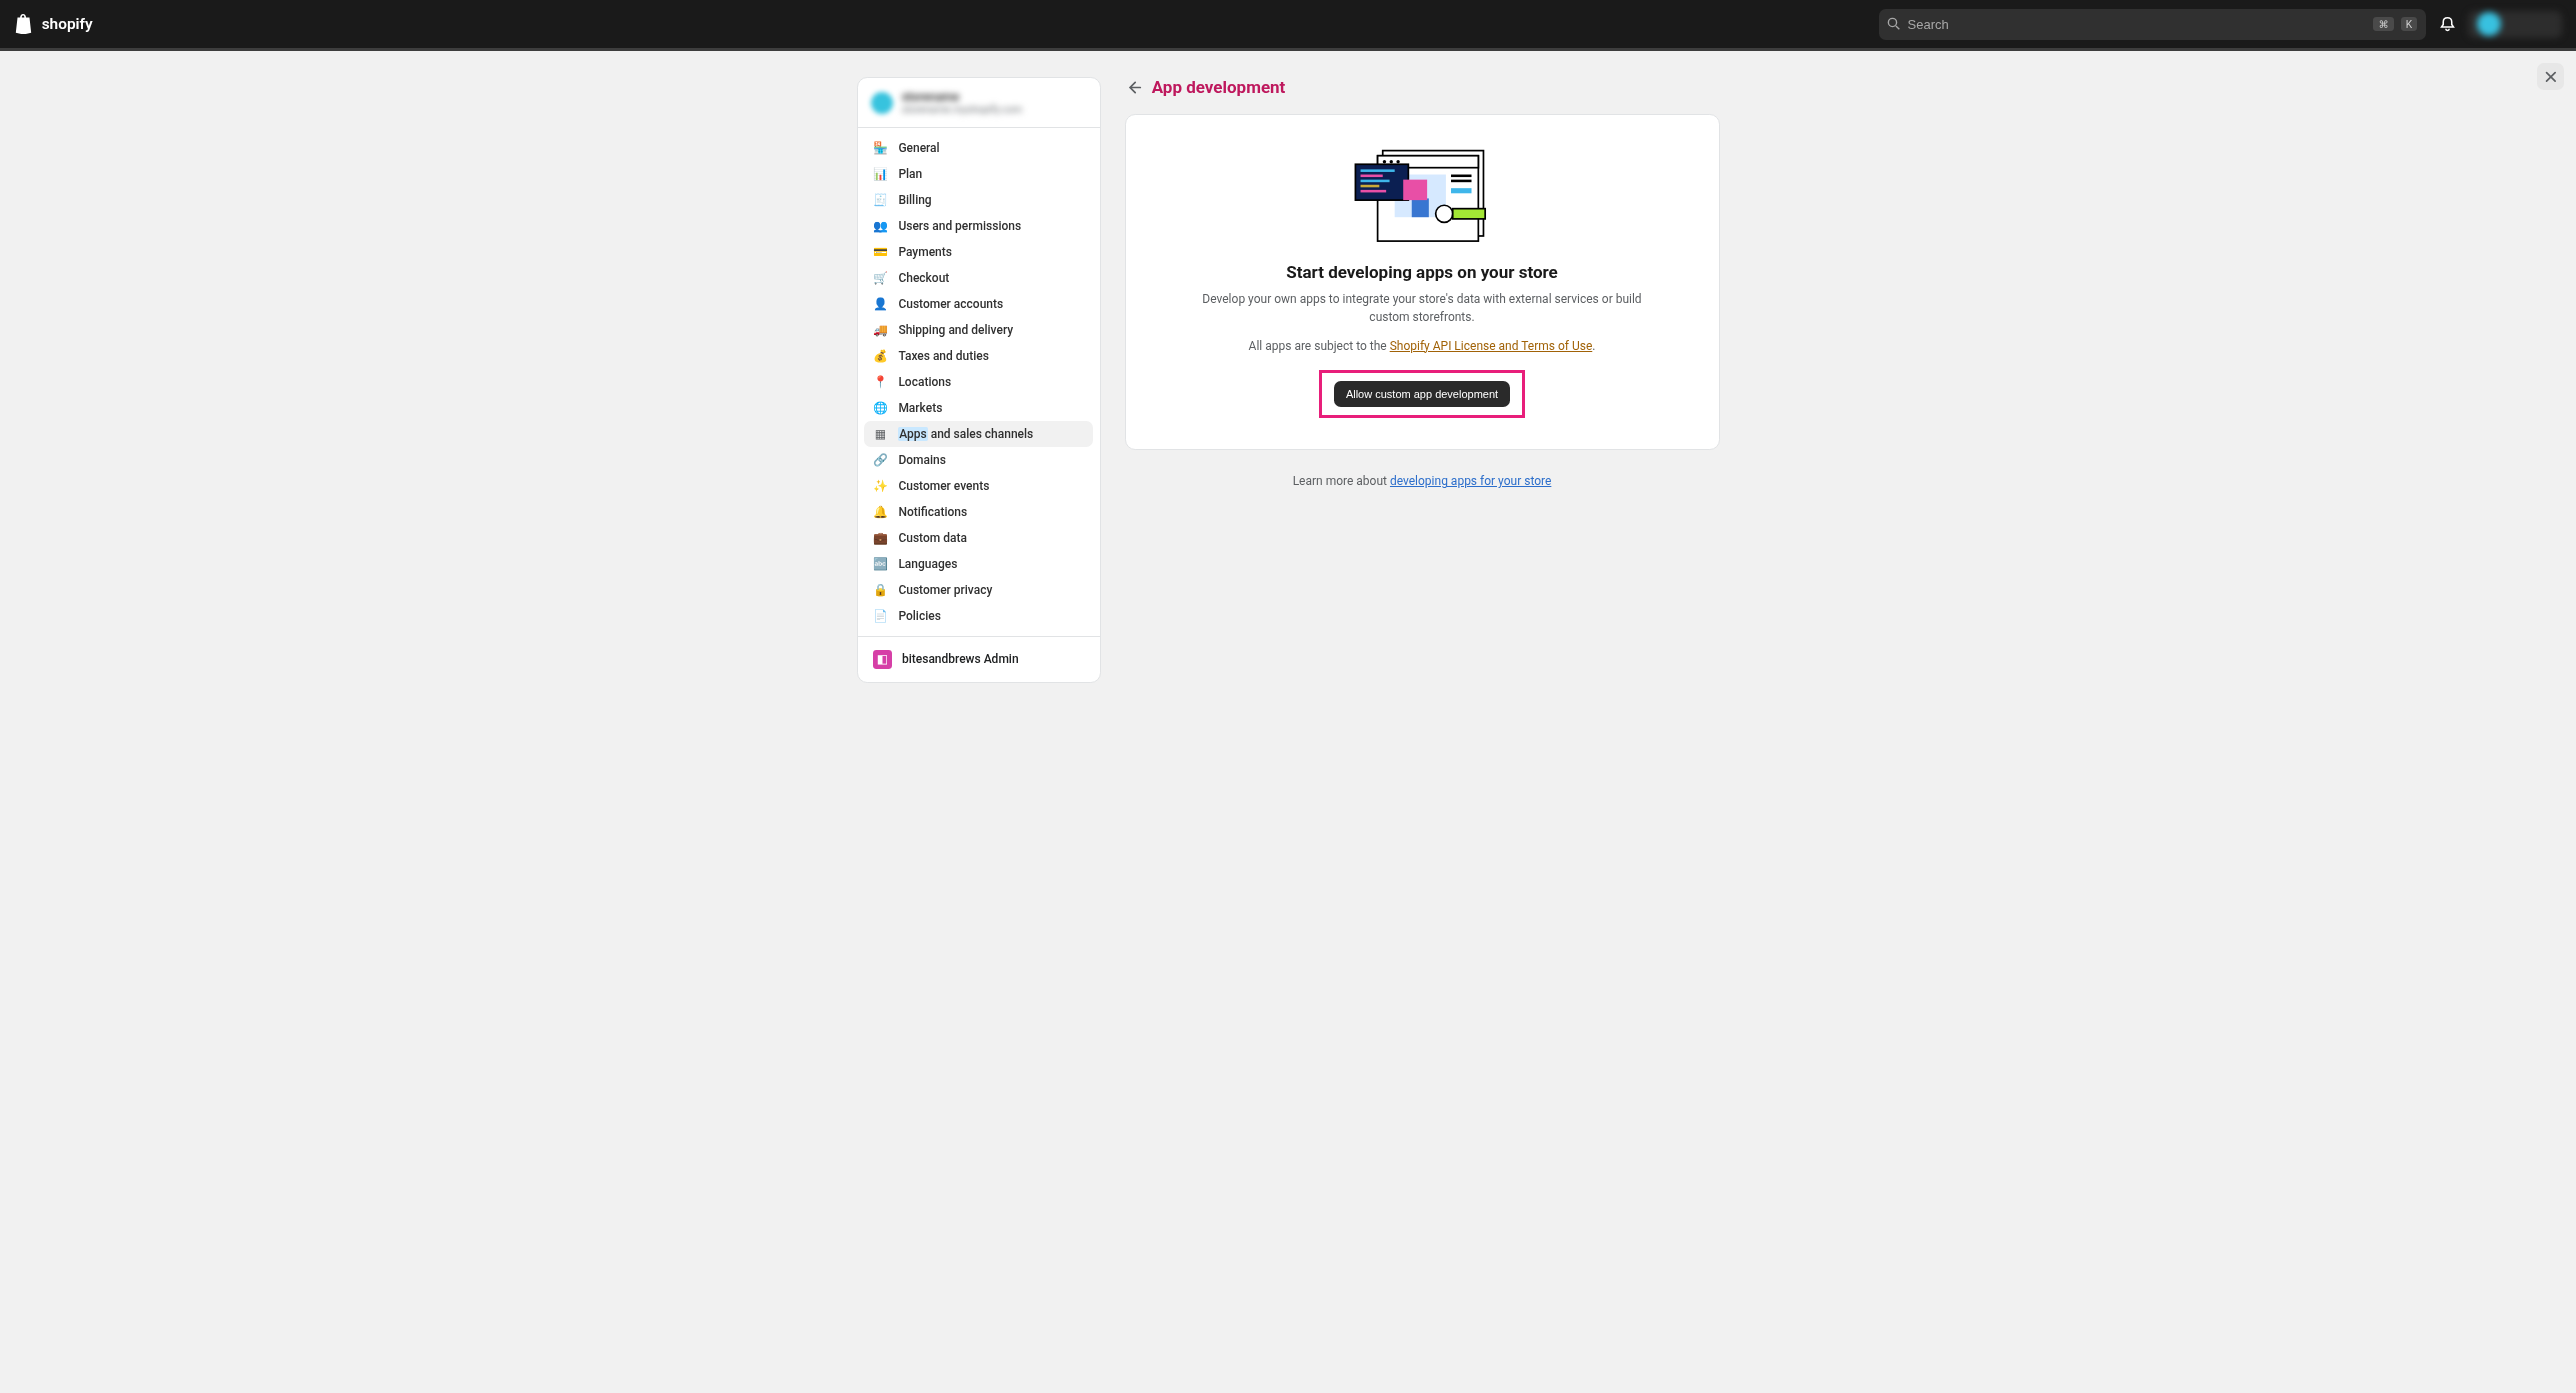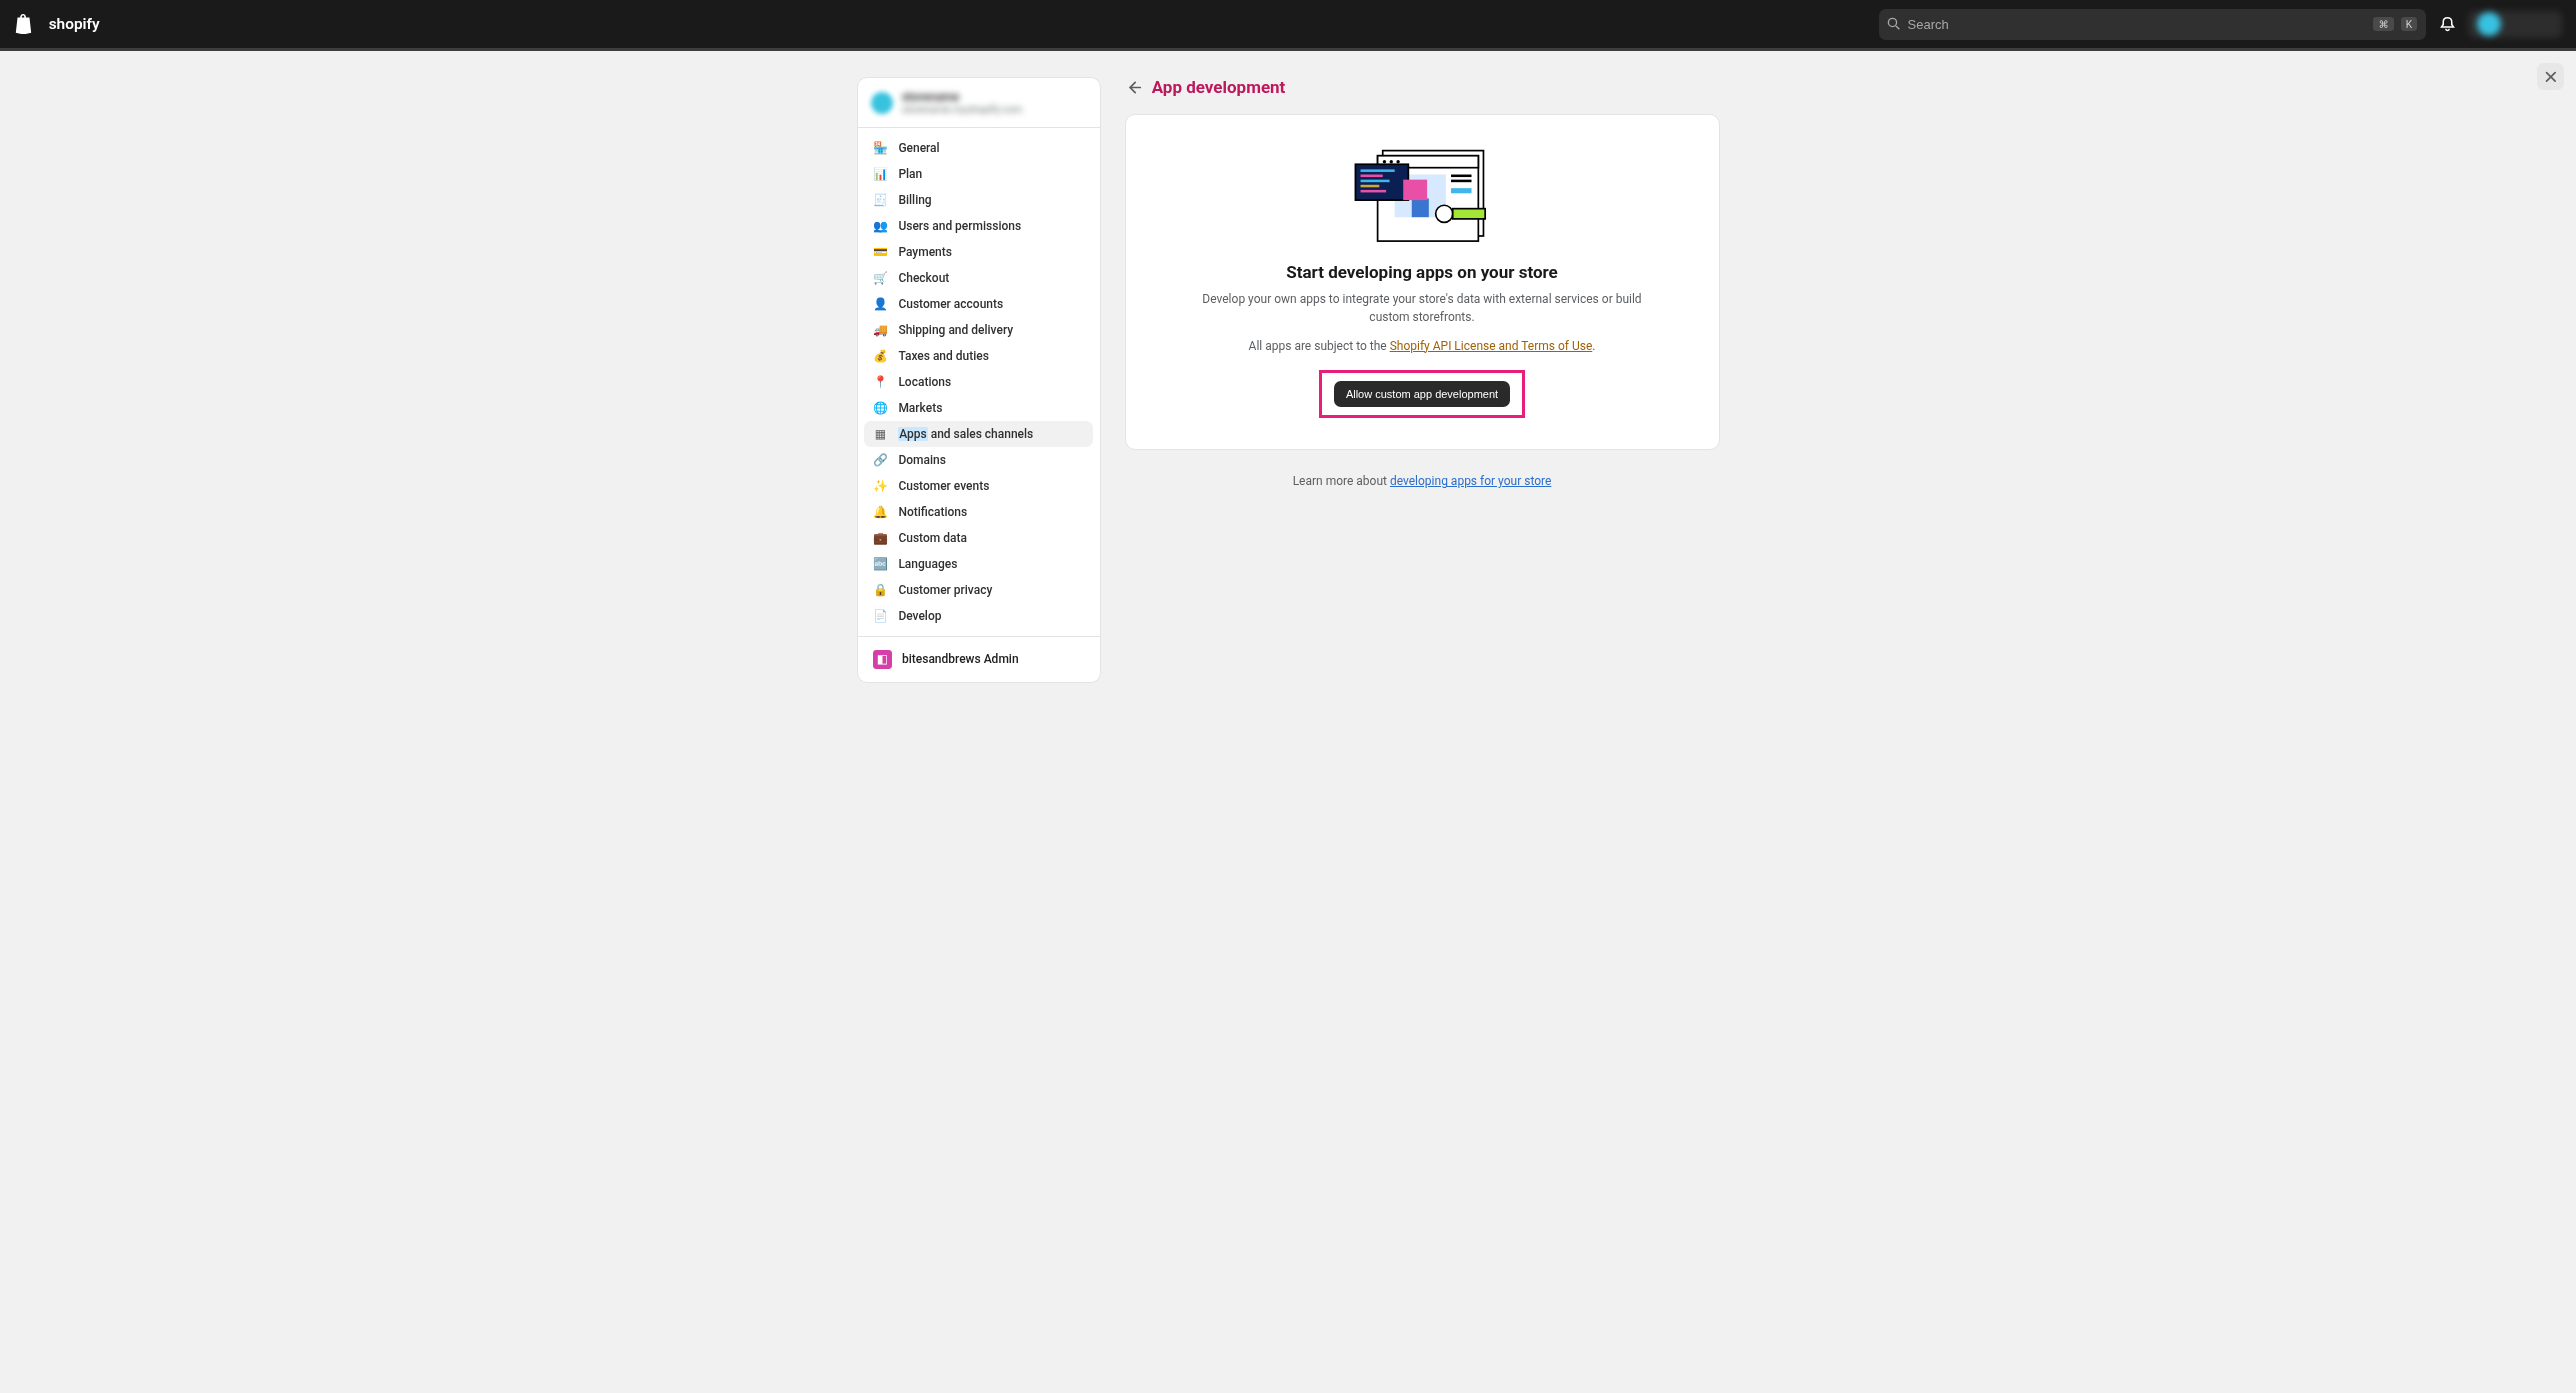--- a/index.html
+++ b/index.html
@@ -10,21 +10,21 @@
   font-size: 12px;
 }
 .topbar {
   background: #1a1a1a;
   height: 48px;
   display: flex;
   align-items: center;
   padding: 0 13.7px;
   gap: 13.7px;
 }
-.logo-area { display:flex; align-items:center; gap:16px; color:#fff; font-weight:600; font-size:15.4px; }
+.logo-area { display:flex; align-items:center; gap:9px; color:#fff; font-weight:600; font-size:15.4px; }
 .search-wrap {
   flex: 1;
   display: flex;
   justify-content: flex-end;
 }
 .search {
   width: 547px;
   max-width: 60%;
   background: #303030;
   border-radius: 6.8px;
@@ -271,21 +271,21 @@
         <div class="sidebar-item">
             <span class="icon">🔤</span>
             <span>Languages</span>
           </div>
         <div class="sidebar-item">
             <span class="icon">🔒</span>
             <span>Customer privacy</span>
           </div>
         <div class="sidebar-item">
             <span class="icon">📄</span>
-            <span>Develop</span>
+            <span>Policies</span>
           </div>
         <div class="sidebar-section-break"></div>
         <div class="app-item">
           <div class="app-icon">◧</div>
           <span style="font-weight:500;">bitesandbrews Admin</span>
         </div>
       </div>
     </aside>
 
     <main class="main">

